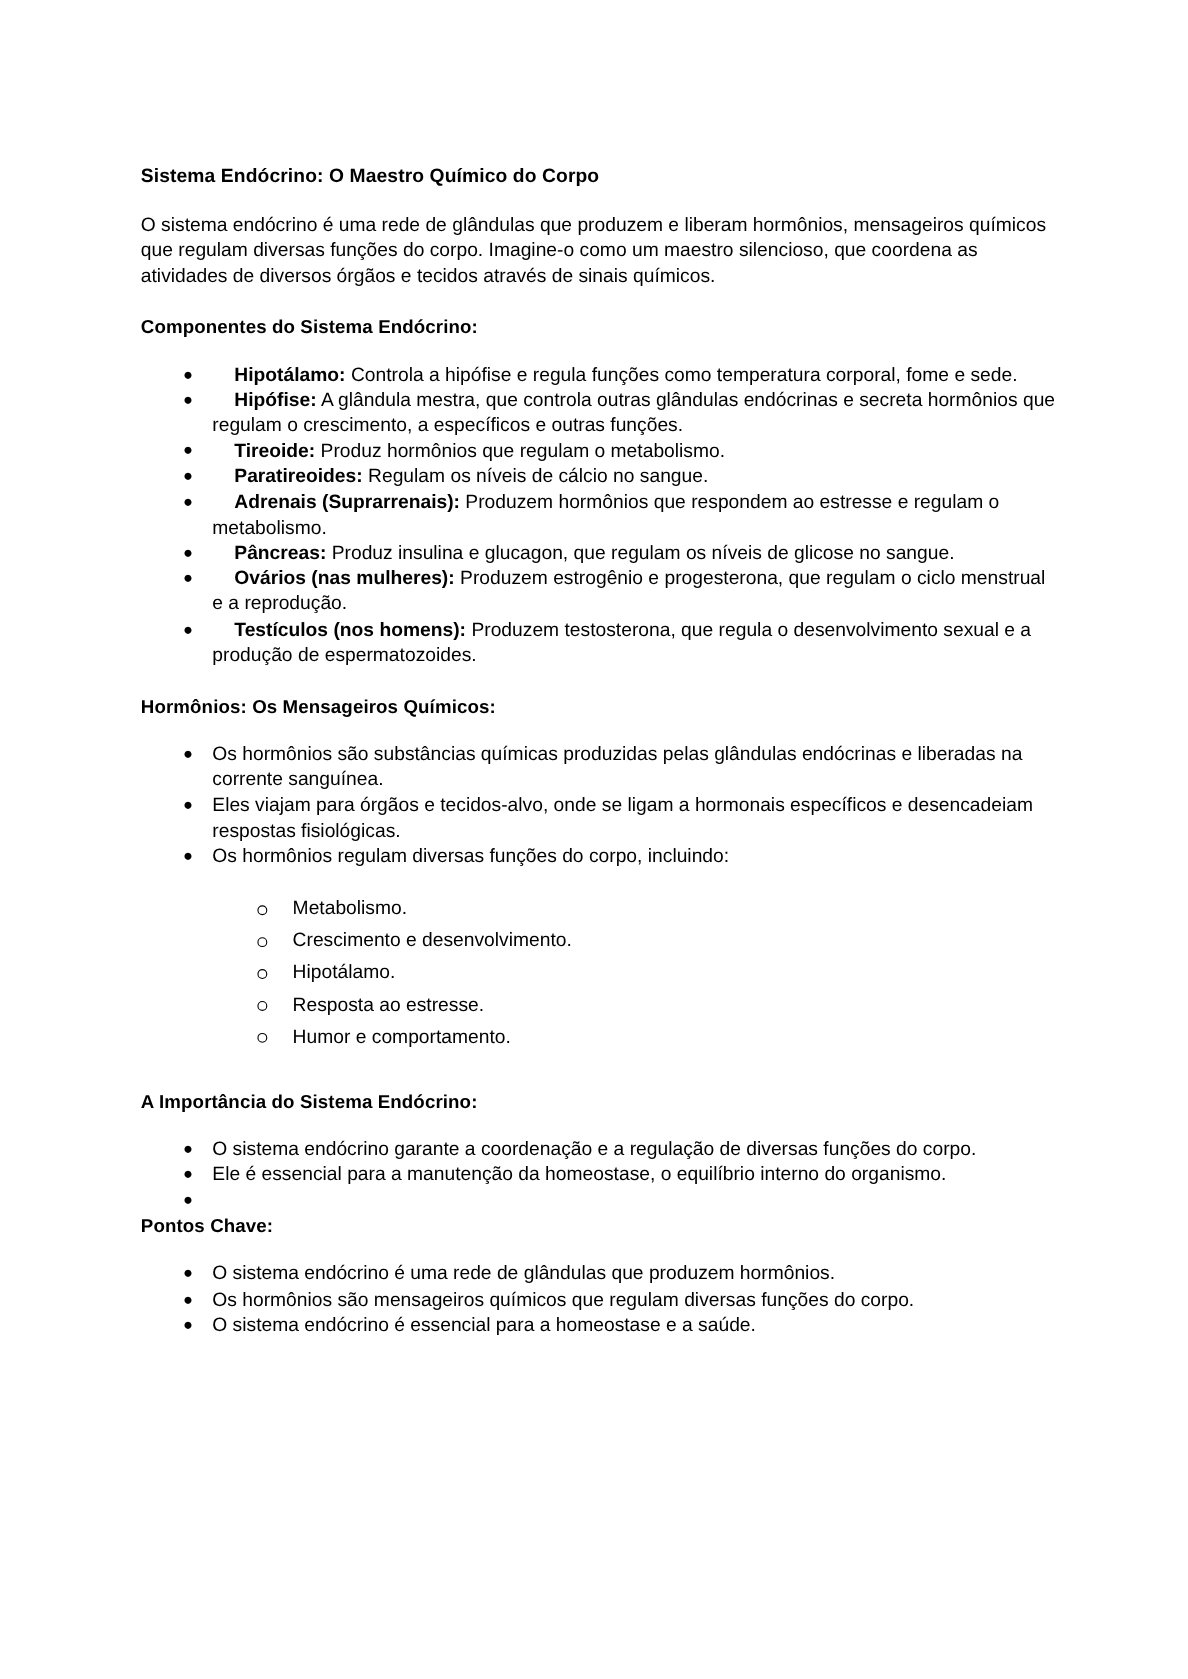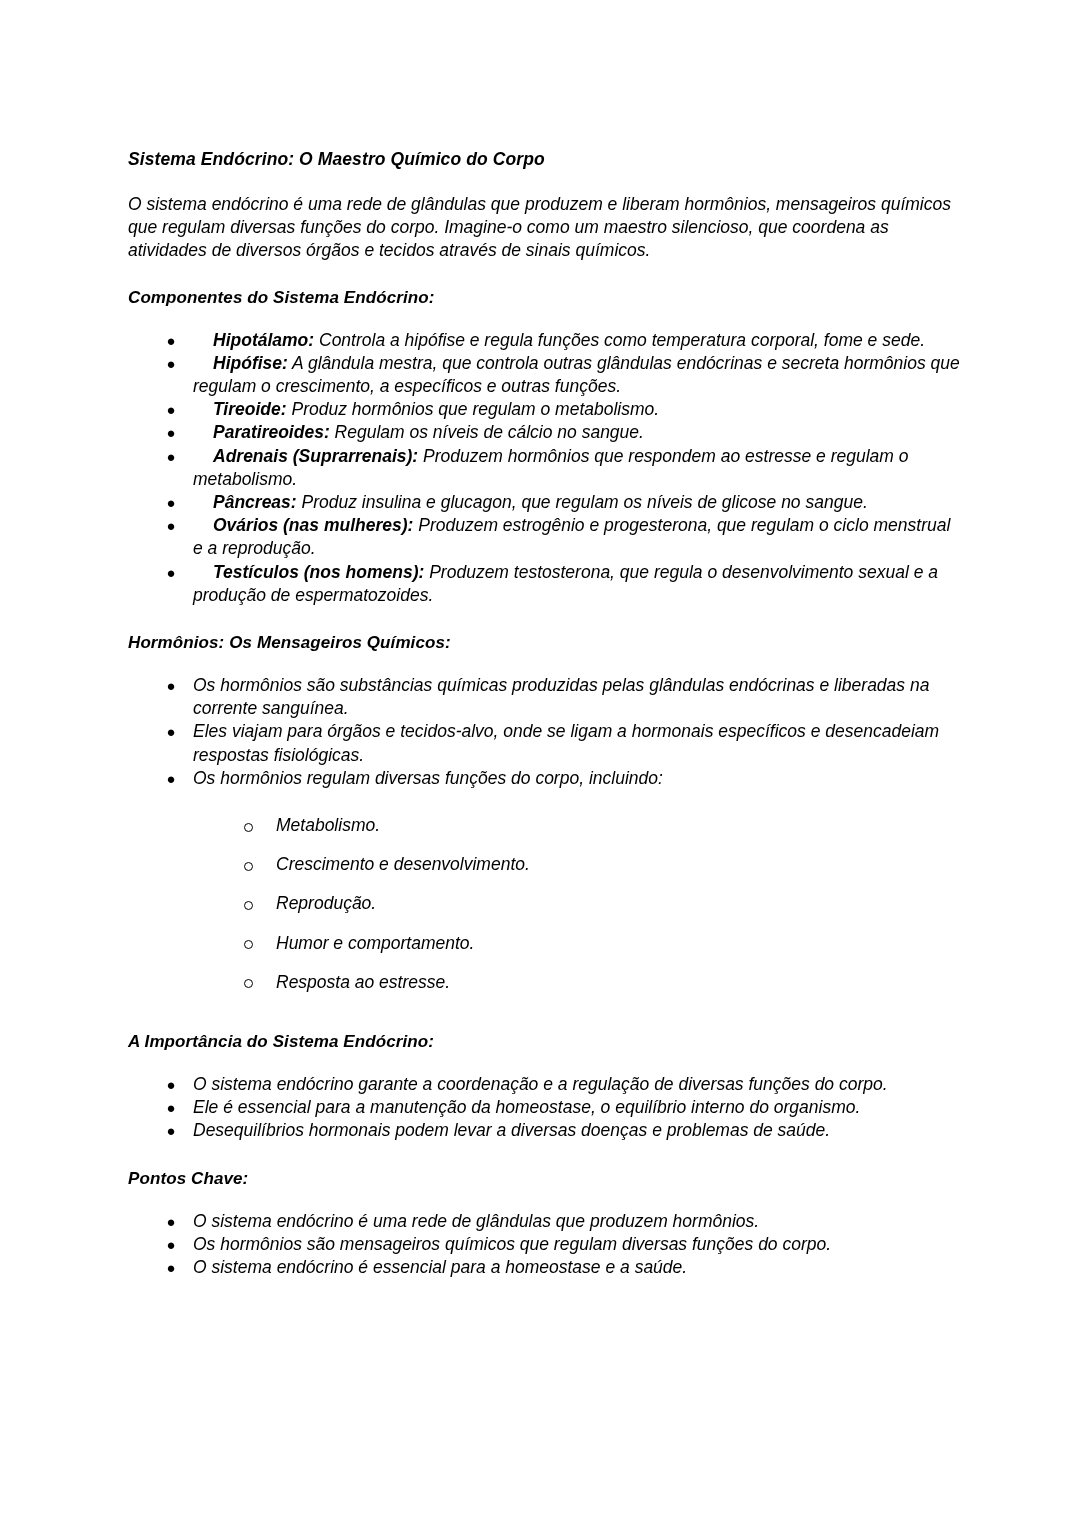--- a/index.html
+++ b/index.html
@@ -15,21 +15,20 @@
     color: #000000;
     -webkit-font-smoothing: antialiased;
   }
   .page {
     position: relative;
     width: 1080px;
     height: 1526px;
     background: #ffffff;
     box-sizing: border-box;
     padding: 148px 120px 0 128px;
-    font-style: italic;
   }
   .doc-title {
     font-size: 17.5px;
     font-weight: bold;
     line-height: 23px;
     margin: 0 0 22px 0;
     letter-spacing: 0.1px;
   }
   .intro {
     font-size: 17.5px;
@@ -74,21 +73,21 @@
   ul.subbullets {
     list-style: none;
     margin: 0;
     padding: 0;
   }
   ul.subbullets > li {
     position: relative;
     font-size: 17.5px;
     line-height: 23.2px;
     padding-left: 132px;
-    margin: 16px;
+    margin: 6px;
   }
   ul.subbullets > li > .marker-hollow {
     position: absolute;
     left: 100px;
     top: 8.5px;
     width: 9px;
     height: 9px;
     border: 1.4px solid #000;
     border-radius: 50%;
     box-sizing: border-box;
@@ -120,30 +119,30 @@
 
   <h2 class="section-heading">Hormônios: Os Mensageiros Químicos:</h2>
   <ul class="bullets tight" id="list-hormonios">
       <li><span class="marker">●</span><span>Os hormônios são substâncias químicas produzidas pelas glândulas endócrinas e liberadas na corrente sanguínea.</span></li>
       <li><span class="marker">●</span><span>Eles viajam para órgãos e tecidos-alvo, onde se ligam a hormonais específicos e desencadeiam respostas fisiológicas.</span></li>
       <li><span class="marker">●</span><span>Os hormônios regulam diversas funções do corpo, incluindo:</span></li>
     </ul>
   <ul class="subbullets" id="sublist-hormonios">
       <li><span class="marker-hollow"></span><span>Metabolismo.</span></li>
       <li><span class="marker-hollow"></span><span>Crescimento e desenvolvimento.</span></li>
-      <li><span class="marker-hollow"></span><span>Reprodução.</span></li>
+      <li><span class="marker-hollow"></span><span>Hipotálamo.</span></li>
+      <li><span class="marker-hollow"></span><span>Resposta ao estresse.</span></li>
       <li><span class="marker-hollow"></span><span>Humor e comportamento.</span></li>
-      <li><span class="marker-hollow"></span><span>Resposta ao estresse.</span></li>
     </ul>
 
   <h2 class="section-heading" style="margin-top:36px;">A Importância do Sistema Endócrino:</h2>
   <ul class="bullets" id="list-importancia">
       <li><span class="marker">●</span><span>O sistema endócrino garante a coordenação e a regulação de diversas funções do corpo.</span></li>
       <li><span class="marker">●</span><span>Ele é essencial para a manutenção da homeostase, o equilíbrio interno do organismo.</span></li>
-      <li><span class="marker">●</span><span>Desequilíbrios hormonais podem levar a diversas doenças e problemas de saúde.</span></li>
+      <li><span class="marker">●</span></li>
     </ul>
 
   <h2 class="section-heading">Pontos Chave:</h2>
   <ul class="bullets" id="list-pontos">
       <li><span class="marker">●</span><span>O sistema endócrino é uma rede de glândulas que produzem hormônios.</span></li>
       <li><span class="marker">●</span><span>Os hormônios são mensageiros químicos que regulam diversas funções do corpo.</span></li>
       <li><span class="marker">●</span><span>O sistema endócrino é essencial para a homeostase e a saúde.</span></li>
     </ul>
 
 </div>

